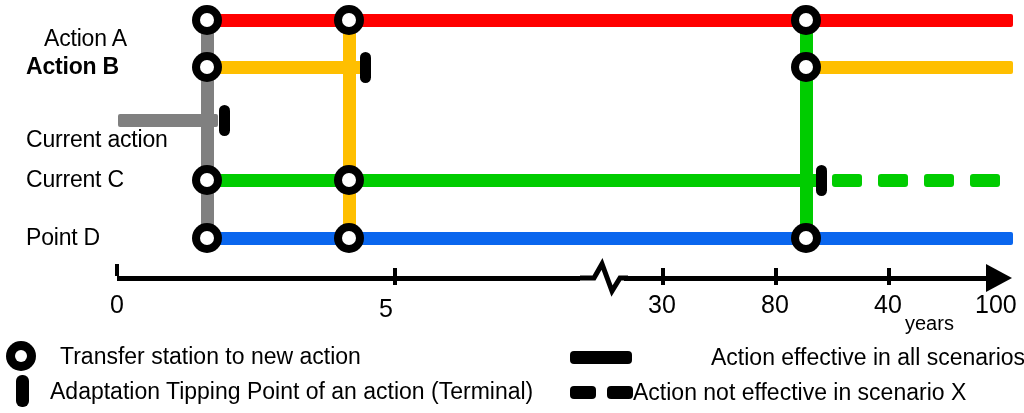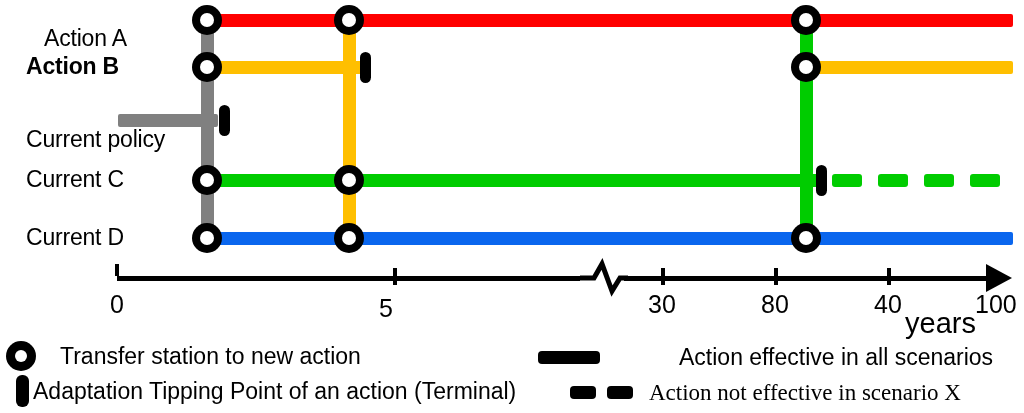--- a/index.html
+++ b/index.html
@@ -75,21 +75,21 @@
   }
   .tick-label {
     position: absolute;
     font-size: 25px;
     line-height: 25px;
     color: #000000;
     white-space: nowrap;
   }
   #axis-unit {
     position: absolute;
-    font-size: 29px;
+    font-size: 20px;
     line-height: 24px;
     color: #000000;
   }
   #axis-arrow {
     position: absolute;
     width: 0;
     height: 0;
     border-top: 14px solid transparent;
     border-bottom: 14px solid transparent;
     border-left: 26px solid #000000;
@@ -148,23 +148,23 @@
     background: #000000;
   }
 </style>
 </head>
 <body>
 
 <div id="stage">
 
   <div class="row-label" style="left:44px; top:8px;margin-top:19px;">Action A</div>
   <div class="row-label" style="left:26px; top:55px;font-weight:bold;">Action B</div>
-  <div class="row-label" style="left:26px; top:128px;">Current policy</div>
+  <div class="row-label" style="left:26px; top:128px;">Current action</div>
   <div class="row-label" style="left:26px; top:168px;">Current C</div>
-  <div class="row-label" style="left:26px; top:226px;">Current D</div>
+  <div class="row-label" style="left:26px; top:226px;">Point D</div>
 
   <div class="seg hseg" style="left:118px; top:114px; width:100px; background:#808080;"></div>
 
   <div class="seg vseg" style="left:201px; top:20px; height:224px; background:#808080;"></div>
 
   <div class="atp" style="left:219px; top:105px;"></div>
 
   <div class="seg hseg" style="left:207px; top:14px; width:806px; background:#FF0000;"></div>
 
   <div class="seg hseg" style="left:207px; top:61px; width:155px; background:#FFBF00;"></div>
@@ -225,29 +225,29 @@
 
   <div id="axis-unit" style="left:905px; top:311px;">years</div>
 
   <div class="legend-item" style="left:6px; top:341px;">
     <span class="legend-ring"></span>
     <span class="legend-text" style="margin-left:24px;">Transfer station to new action</span>
   </div>
 
   <div class="legend-item" style="left:16px; top:375px;">
     <span class="legend-bar"></span>
-    <span class="legend-text" style="margin-left:4px;">Adaptation Tipping Point of an action (Terminal)</span>
-  </div>
-
-  <div class="legend-item" style="left:538px; top:346px;">
+    <span class="legend-text" style="margin-left:21px;">Adaptation Tipping Point of an action (Terminal)</span>
+  </div>
+
+  <div class="legend-item" style="left:570px; top:346px;">
     <span class="legend-solid"></span>
     <span class="legend-text" style="margin-left:79px;">Action effective in all scenarios</span>
   </div>
 
   <div class="legend-item" style="left:570px; top:381px;">
     <span class="legend-dashed">
       <i></i>
         <i></i>
     </span>
-    <span class="legend-text" style="margin-left:16px;font-family:Liberation Serif, serif;">Action not effective in scenario X</span>
+    <span class="legend-text" style="">Action not effective in scenario X</span>
   </div>
 
 </div>
 
 </body></html>

